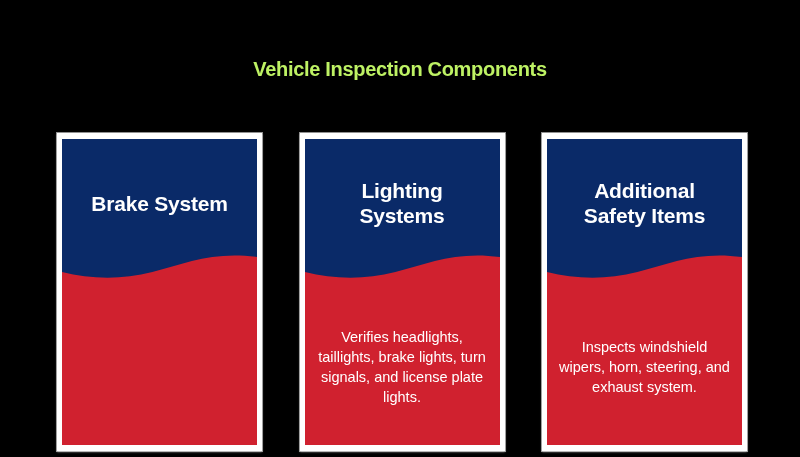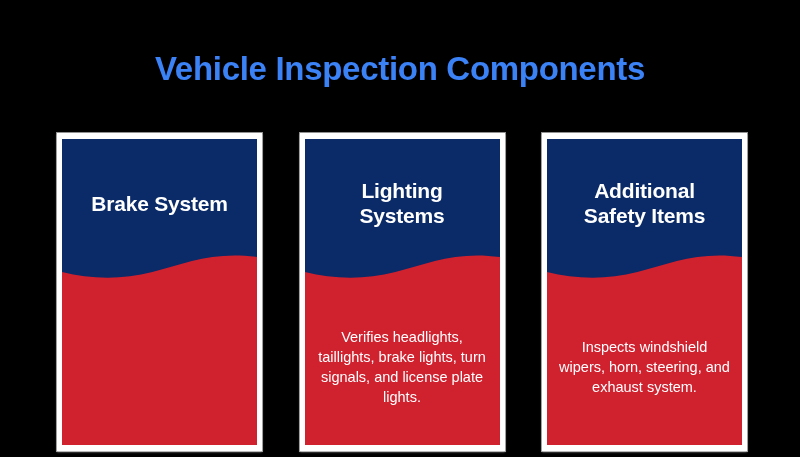--- a/index.html
+++ b/index.html
@@ -23,24 +23,24 @@
     height: 457px;
     background: #000000;
   }
 
   #page-title {
     position: absolute;
     left: 0;
     top: 50px;
     width: 800px;
     text-align: center;
-    font-size: 33px;
+    font-size: 20px;
     font-weight: 700;
     letter-spacing: -0.3px;
-    color: #3b82f6;
+    color: #bef264;
     line-height: 38px;
     white-space: nowrap;
   }
 
   #cards-row {
     position: absolute;
     left: 57px;
     top: 133px;
     width: 690px;
     height: 318px;

